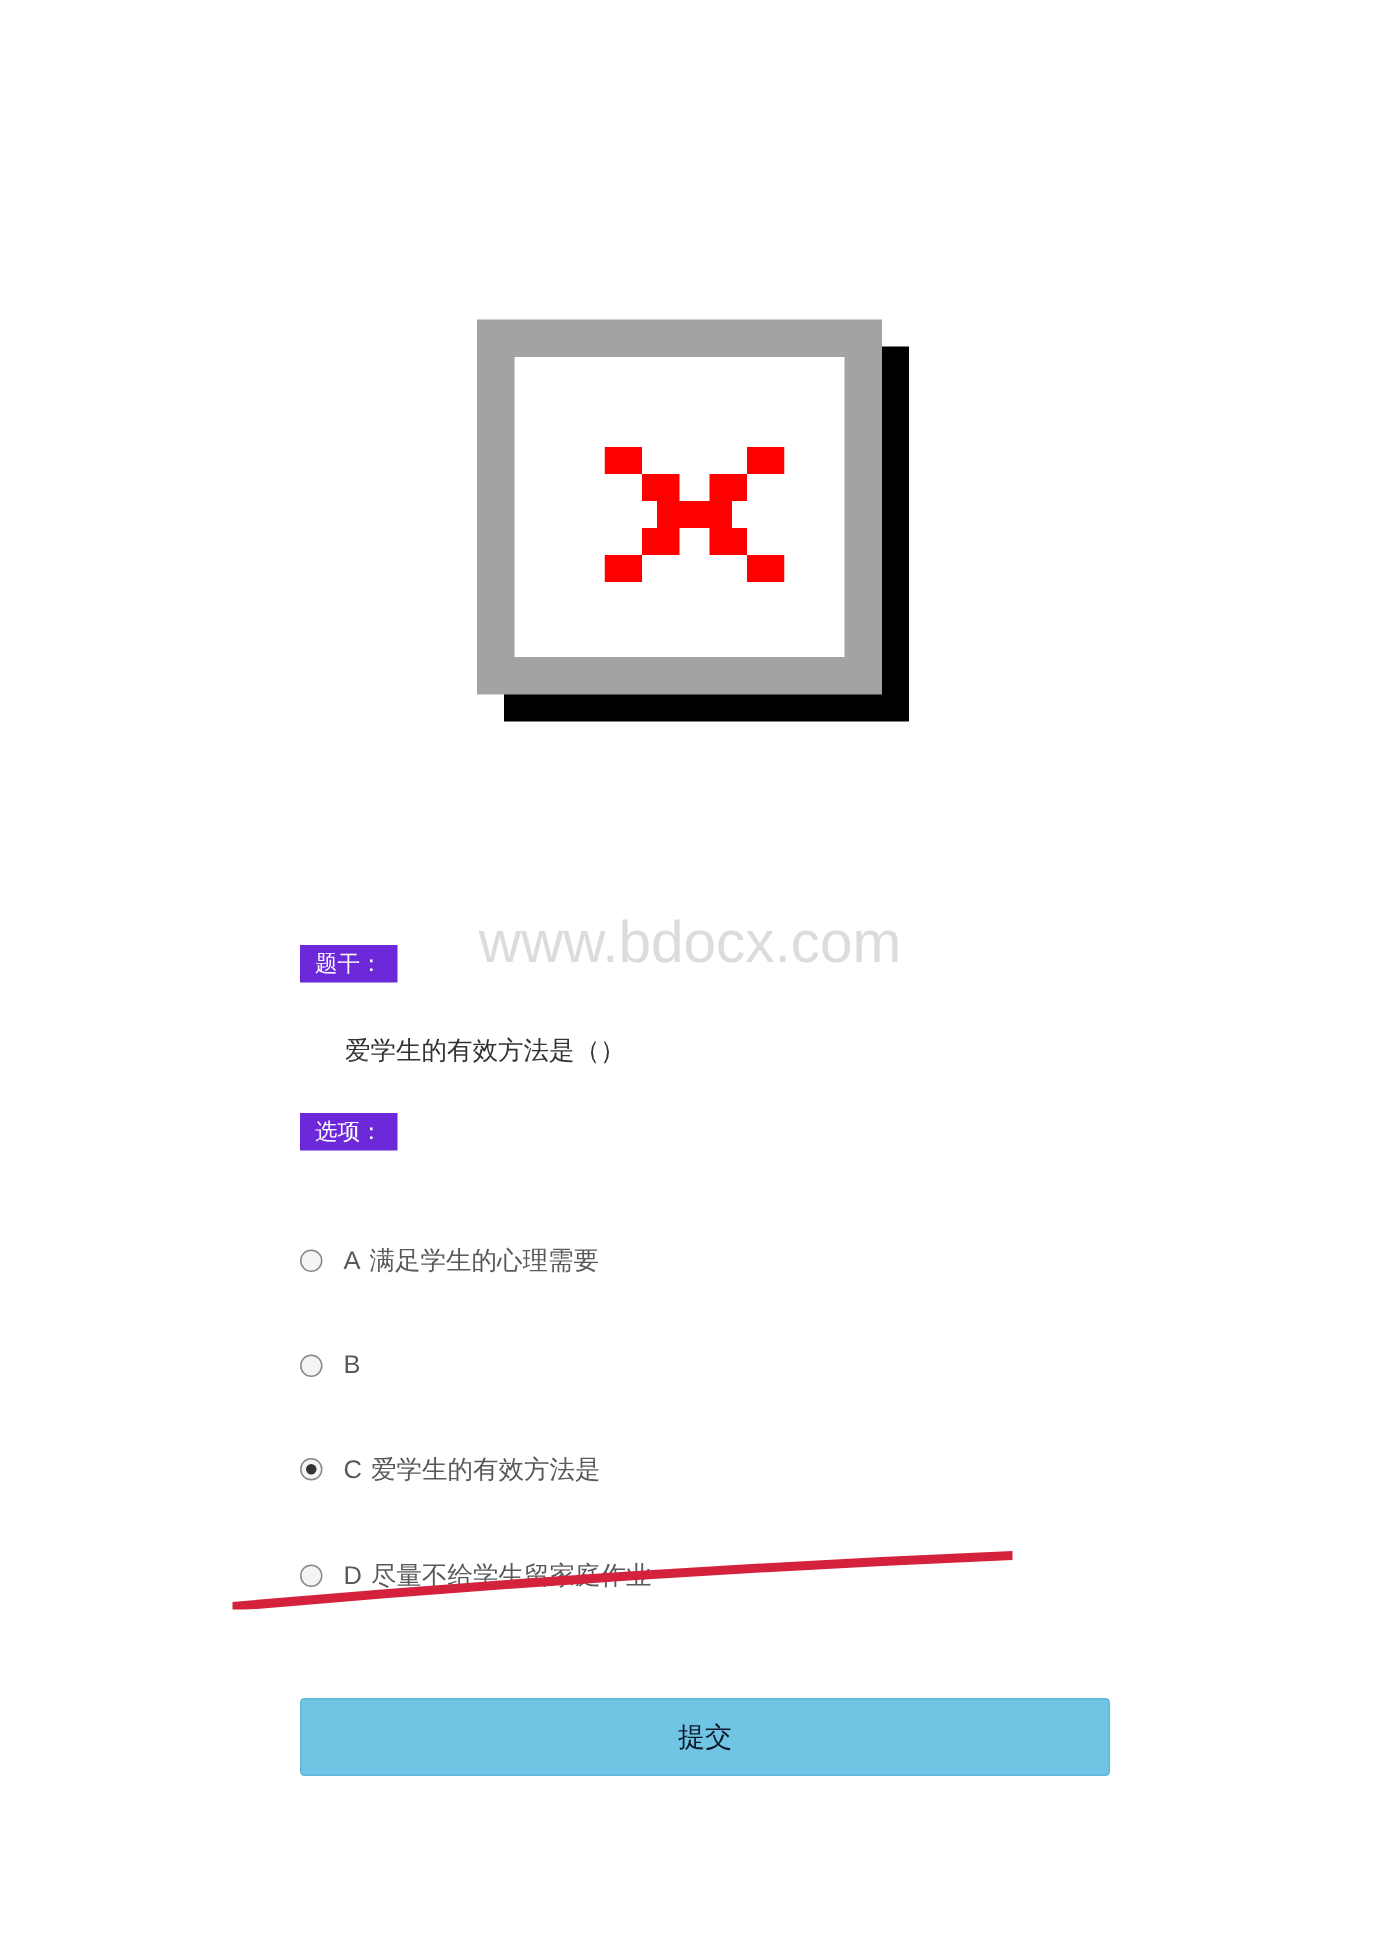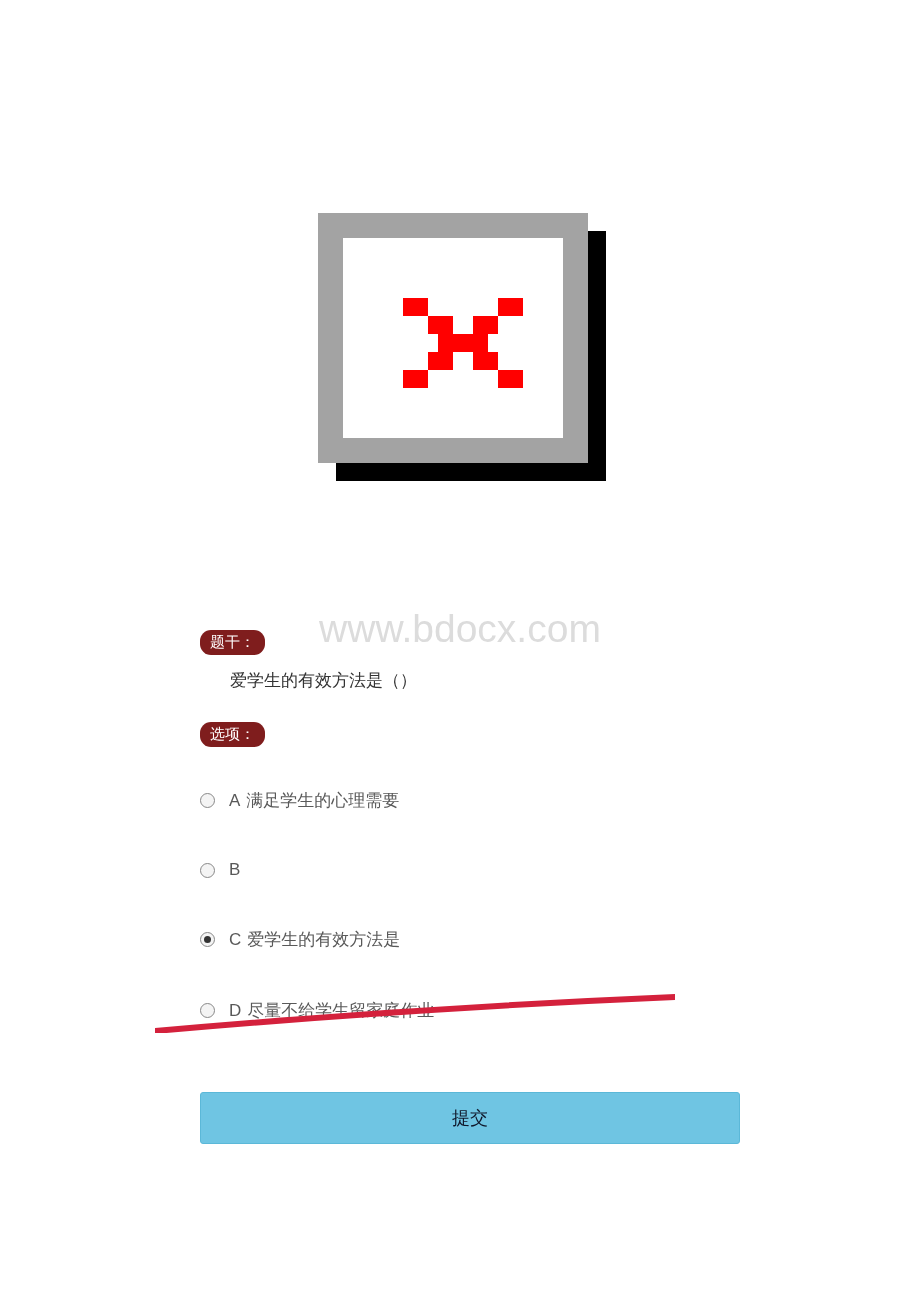--- a/index.html
+++ b/index.html
@@ -62,26 +62,26 @@
     user-select: none;
   }
   .content {
     position: absolute;
     left: 200px;
     top: 630px;
     width: 540px;
   }
   .tag {
     display: inline-block;
-    background: #7f1d1d;
+    background: #6d28d9;
     color: #fff;
     font-size: 15px;
     padding: 3px 10px;
-    border-radius: 11px;
-    margin-bottom: 14px;
+    border-radius: 0;
+    margin-bottom: 34px;
   }
   .question-text {
     font-size: 17px;
     color: #333;
     margin-left: 30px;
     margin-bottom: 30px;
   }
   .options {
     margin-top: 12px;
     position: relative;

